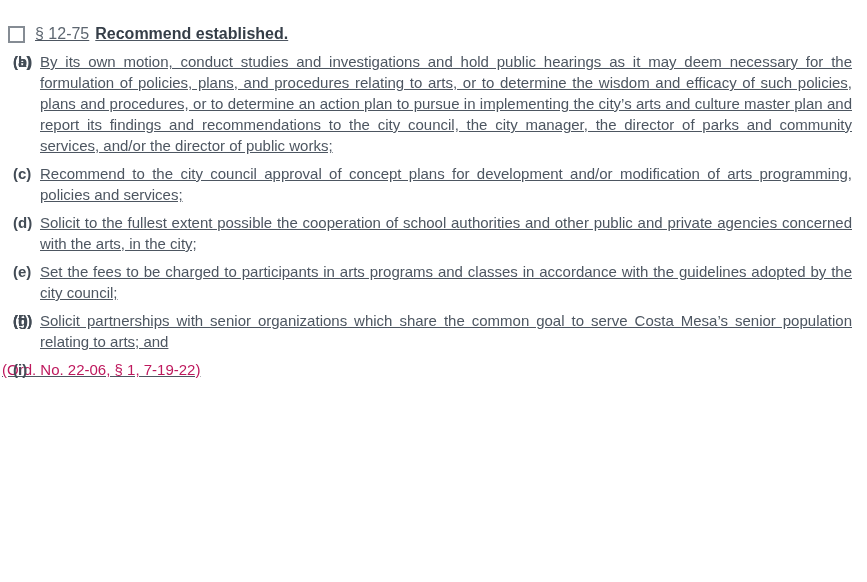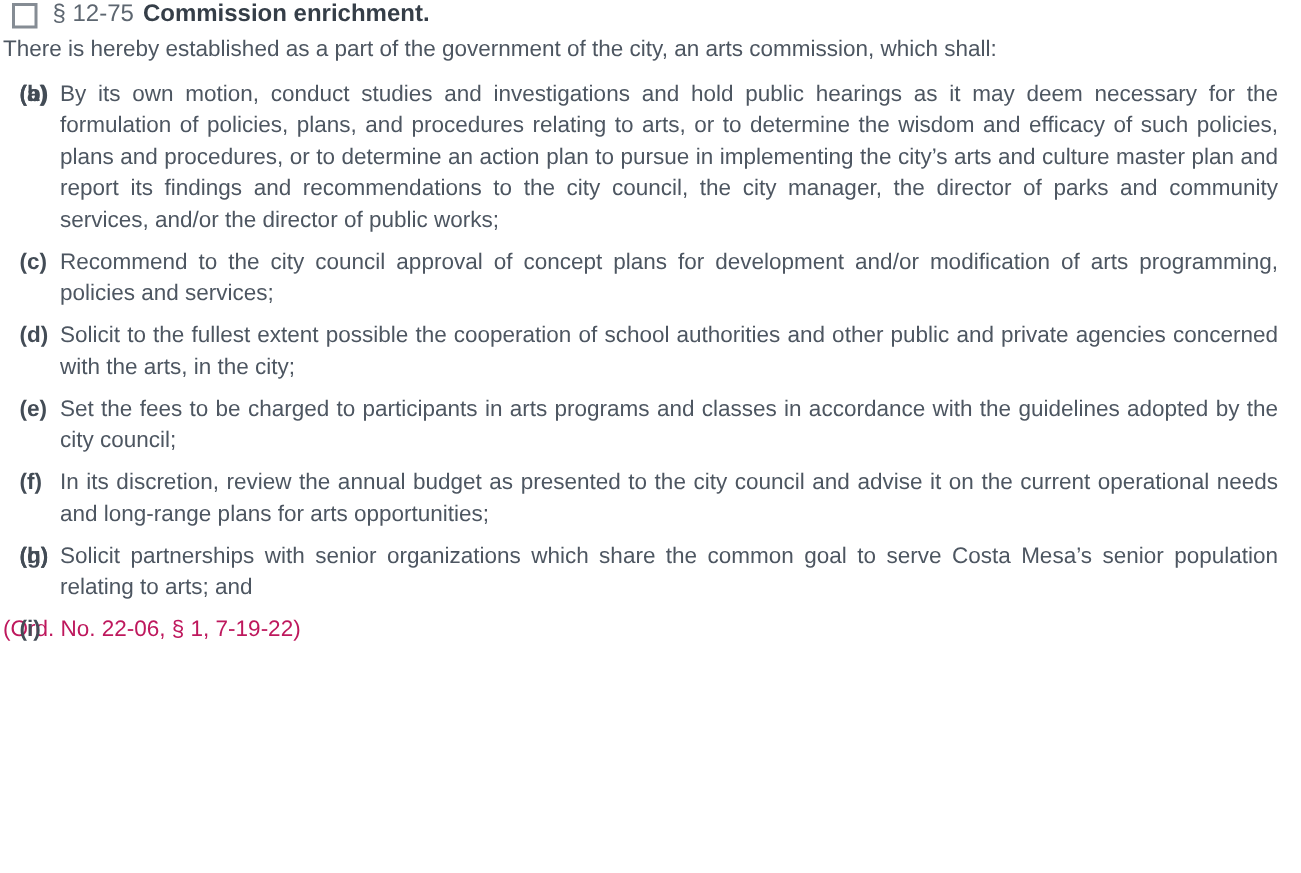--- a/index.html
+++ b/index.html
@@ -9,22 +9,23 @@
   }
   body {
     width: 867px;
     height: 582px;
     overflow: hidden;
     font-family: "Liberation Sans", sans-serif;
     font-size: 15px;
     color: #4d5661;
   }
   .doc {
-    padding: 0 15px 0 2px;
+    padding: 24px 15px 0 2px;
     box-sizing: border-box;
+    text-decoration: underline;
   }
   .heading-row {
     display: flex;
     align-items: center;
     padding-left: 6px;
     margin-bottom: 2px;
     font-size: 16px;
     line-height: 20px;
     white-space: nowrap;
   }
@@ -76,24 +77,23 @@
   }
 </style>
 </head>
 <body>
 
 <div class="doc">
 
   <div class="heading-row">
     <span class="checkbox"></span>
     <span class="sec-num">§ 12-75</span>
-    <span class="sec-title">Commission enrichment.</span>
+    <span class="sec-title">Recommend established.</span>
   </div>
 
-  <p class="intro">There is hereby established as a part of the government of the city, an arts commission, which shall:</p>
 
   <ol class="items" id="items-list">
       <li class="item">
     <span class="label">(a)</span>
   </li>
       <li class="item">
     <span class="label">(b)</span>
     <span class="text">By its own motion, conduct studies and investigations and hold public hearings as it may deem necessary for the formulation of policies, plans, and procedures relating to arts, or to determine the wisdom and efficacy of such policies, plans and procedures, or to determine an action plan to pursue in implementing the city’s arts and culture master plan and report its findings and recommendations to the city council, the city manager, the director of parks and community services, and/or the director of public works;</span>
   </li>
       <li class="item">
@@ -103,21 +103,20 @@
       <li class="item">
     <span class="label">(d)</span>
     <span class="text">Solicit to the fullest extent possible the cooperation of school authorities and other public and private agencies concerned with the arts, in the city;</span>
   </li>
       <li class="item">
     <span class="label">(e)</span>
     <span class="text">Set the fees to be charged to participants in arts programs and classes in accordance with the guidelines adopted by the city council;</span>
   </li>
       <li class="item">
     <span class="label">(f)</span>
-    <span class="text">In its discretion, review the annual budget as presented to the city council and advise it on the current operational needs and long-range plans for arts opportunities;</span>
   </li>
       <li class="item">
     <span class="label">(g)</span>
   </li>
       <li class="item">
     <span class="label">(h)</span>
     <span class="text">Solicit partnerships with senior organizations which share the common goal to serve Costa Mesa’s senior population relating to arts; and</span>
   </li>
       <li class="item">
     <span class="label">(i)</span>

